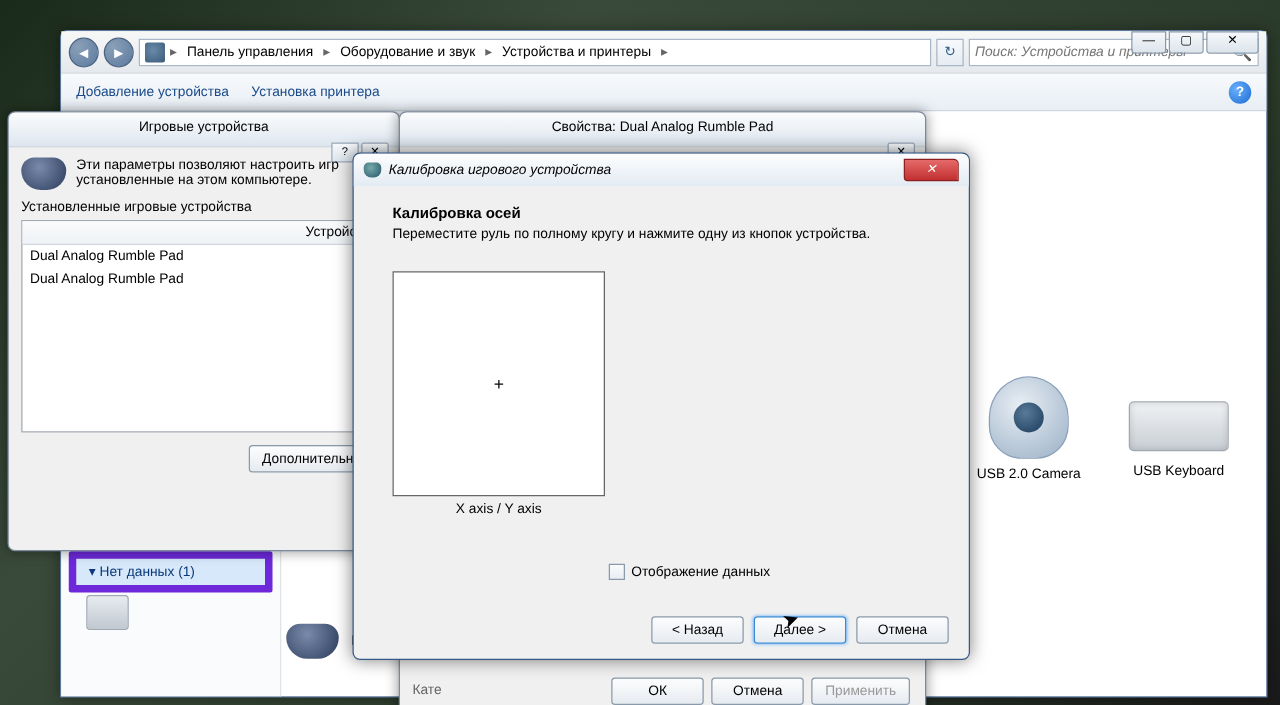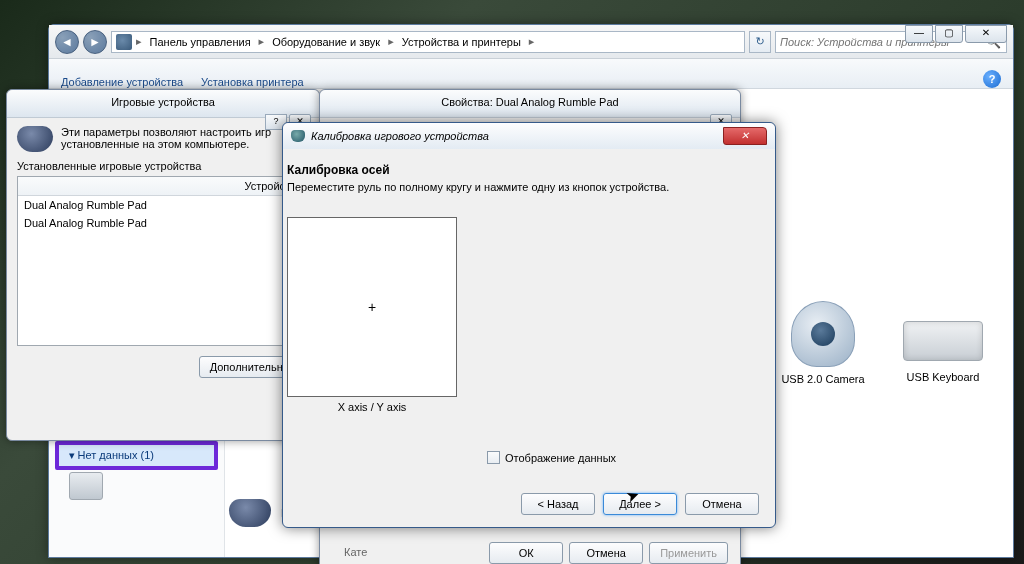--- a/index.html
+++ b/index.html
@@ -15,29 +15,29 @@
 .nav-arrow { width: 24px; height: 24px; border-radius: 50%; background: radial-gradient(circle at 30% 30%, #8aa0b8, #5c7a9e); border: 1px solid #4a6280; display: inline-flex; align-items: center; justify-content: center; color: #fff; font-size: 12px; }
 .breadcrumb { flex: 1; height: 22px; border: 1px solid #a9b7c6; background: #fff; display: flex; align-items: center; padding: 0 4px; gap: 2px; }
 .bc-icon { width: 16px; height: 16px; background: radial-gradient(circle at 40% 40%, #6a8aaa, #3a5a7a); border-radius: 2px; }
 .bc-item { padding: 0 4px; cursor: pointer; }
 .bc-sep { color: #666; padding: 0 2px; }
 .bc-refresh { width: 22px; height: 22px; border: 1px solid #a9b7c6; background: linear-gradient(#f7f9fb,#e5ecf3); display: flex; align-items: center; justify-content: center; color: #2a5a8a; }
 .search-box { width: 232px; height: 22px; border: 1px solid #a9b7c6; background: #fff; display: flex; align-items: center; padding: 0 4px; }
 .search-box input { border: none; flex: 1; font-style: italic; color: #888; outline: none; }
 .search-ico { color: #2a5a8a; font-size: 13px; }
 
-.toolbar { height: 30px; background: linear-gradient(#f8fafc,#e8eef4); border-bottom: 1px solid #d0d7de; display: flex; align-items: flex-end; padding: 0 12px; gap: 18px; }
+.toolbar { height: 30px; background: linear-gradient(#f8fafc,#e8eef4); border-bottom: 1px solid #d0d7de; display: flex; align-items: center; padding: 0 12px; gap: 18px; }
 .tb-link { color: #1a4a8a; cursor: pointer; }
 .tb-right { margin-left: auto; display: flex; gap: 6px; align-items: center; }
 .tb-ico { width: 18px; height: 18px; border-radius: 50%; background: radial-gradient(circle at 35% 35%, #6ab0ff, #1a6ad0); color: #fff; text-align: center; line-height: 18px; font-weight: bold; }
 
 .content { position: absolute; top: 64px; bottom: 0; left: 0; right: 0; display: flex; }
 .left-pane { width: 176px; border-right: 1px solid #e0e4e8; background: #fafbfc; padding-top: 330px; }
 .section-row { padding: 4px 10px; color: #0a3a7a; cursor: pointer; }
-.section-row.hl { background: #d7e8fb; border: 4px solid #6d28d9; border-radius: 2px; margin: 2px 6px; }
+.section-row.hl { background: #d7e8fb; border: 6px solid #6d28d9; border-radius: 2px; margin: 2px 6px; }
 .right-pane { flex: 1; padding: 16px; position: relative; }
 .device-grid { position: absolute; right: 24px; top: 212px; display: flex; gap: 28px; }
 .dev-item { width: 92px; text-align: center; }
 .dev-ico.camera { width: 64px; height: 66px; margin: 0 auto 6px; border-radius: 50% 50% 40% 40%; background: radial-gradient(circle at 40% 35%, #e8eef4, #9ab0c6); border: 1px solid #8aa0b8; position: relative; }
 .dev-ico.camera::before { content: ""; position: absolute; left: 50%; top: 50%; width: 24px; height: 24px; margin: -12px 0 0 -12px; border-radius: 50%; background: radial-gradient(circle at 40% 35%, #5a7a9a, #1a3a5a); }
 .dev-ico.keyboard { width: 80px; height: 40px; margin: 20px auto 10px; border-radius: 4px; background: linear-gradient(#f0f2f4,#c8ced4); border: 1px solid #a0a8b0; box-shadow: inset 0 0 6px rgba(0,0,0,0.15); }
 .device-row { position: absolute; left: 4px; bottom: 30px; display: flex; align-items: center; gap: 10px; }
 .gamepad-ico { width: 42px; height: 28px; border-radius: 12px 12px 18px 18px; background: radial-gradient(circle at 40% 30%, #7a8aaa, #2a3a5a); }
 .small-printer { width: 34px; height: 28px; background: linear-gradient(#e8ecf0,#c0c8d0); border: 1px solid #a0a8b0; border-radius: 3px; margin-bottom: 14px; margin-left: 20px; }
 
@@ -56,27 +56,27 @@
 .list-row { padding: 3px 6px; }
 .adv-btn-row { margin-top: 10px; text-align: right; }
 .w7btn { display: inline-block; min-width: 74px; height: 22px; padding: 0 10px; border: 1px solid #8a9aaa; border-radius: 3px; background: linear-gradient(#fdfdfe,#e6ebf0); text-align: center; line-height: 20px; cursor: pointer; }
 .w7btn.disabled { color: #999; }
 .w7btn.default { border-color: #3a8ad8; box-shadow: 0 0 3px #6ab0f8; }
 
 
 .props-window { position: absolute; left: 319px; top: 89px; width: 422px; height: 486px; background: #f0f0f0; border: 1px solid #7a8aa0; border-radius: 6px; box-shadow: 0 0 10px rgba(0,0,0,0.4); }
 .props-body { padding: 8px 10px; height: calc(100% - 28px); position: relative; }
 .props-buttons { position: absolute; bottom: 10px; right: 12px; display: flex; gap: 6px; }
-.kate-label { position: absolute; left: 24px; bottom: 16px; color: #666; }
+.kate-label { position: absolute; left: 10px; bottom: 16px; color: #666; }
 
 
 .calib-window { position: absolute; left: 282px; top: 122px; width: 494px; height: 406px; background: #f0f0f0; border: 1px solid #355a8a; border-radius: 6px; box-shadow: 0 0 14px rgba(0,0,0,0.5); }
 .calib-title { height: 26px; background: linear-gradient(#fdfdfe,#e3ebf3); border-radius: 6px 6px 0 0; display: flex; align-items: center; padding: 0 8px; gap: 6px; font-style: italic; }
 .calib-close { margin-left: auto; width: 44px; height: 18px; border-radius: 0 4px 0 3px; background: linear-gradient(#e56a6a,#c23030); border: 1px solid #8a2020; color: #fff; text-align: center; line-height: 15px; font-size: 10px; }
-.calib-body { padding: 14px 4px; position: relative; height: calc(100% - 26px); }
+.calib-body { padding: 14px 31px; position: relative; height: calc(100% - 26px); }
 .calib-heading { font-weight: bold; margin-bottom: 4px; font-size: 12px; }
 .calib-text { margin-bottom: 24px; }
 .axis-box { width: 170px; height: 180px; border: 1px solid #666; background: #fff; position: relative; margin-top: 8px; }
 .axis-cross { position: absolute; left: 50%; top: 50%; transform: translate(-50%,-50%); font-size: 14px; color: #000; }
 .axis-label { text-align: center; width: 170px; margin-top: 4px; }
 .checkbox-row { position: absolute; left: 204px; top: 302px; display: flex; align-items: center; gap: 5px; }
 .chk { width: 13px; height: 13px; border: 1px solid #8a9aaa; background: linear-gradient(#fafbfc,#e8edf2); }
 .calib-buttons { position: absolute; bottom: 12px; right: 16px; display: flex; gap: 8px; }
 .cursor { position: absolute; left: 626px; top: 486px; font-size: 16px; color: #000; pointer-events: none; transform: rotate(-20deg); z-index: 1000; }
 .gc-ico { width: 14px; height: 12px; background: radial-gradient(circle at 40% 35%, #7aa, #256); border-radius: 4px 4px 6px 6px; }

